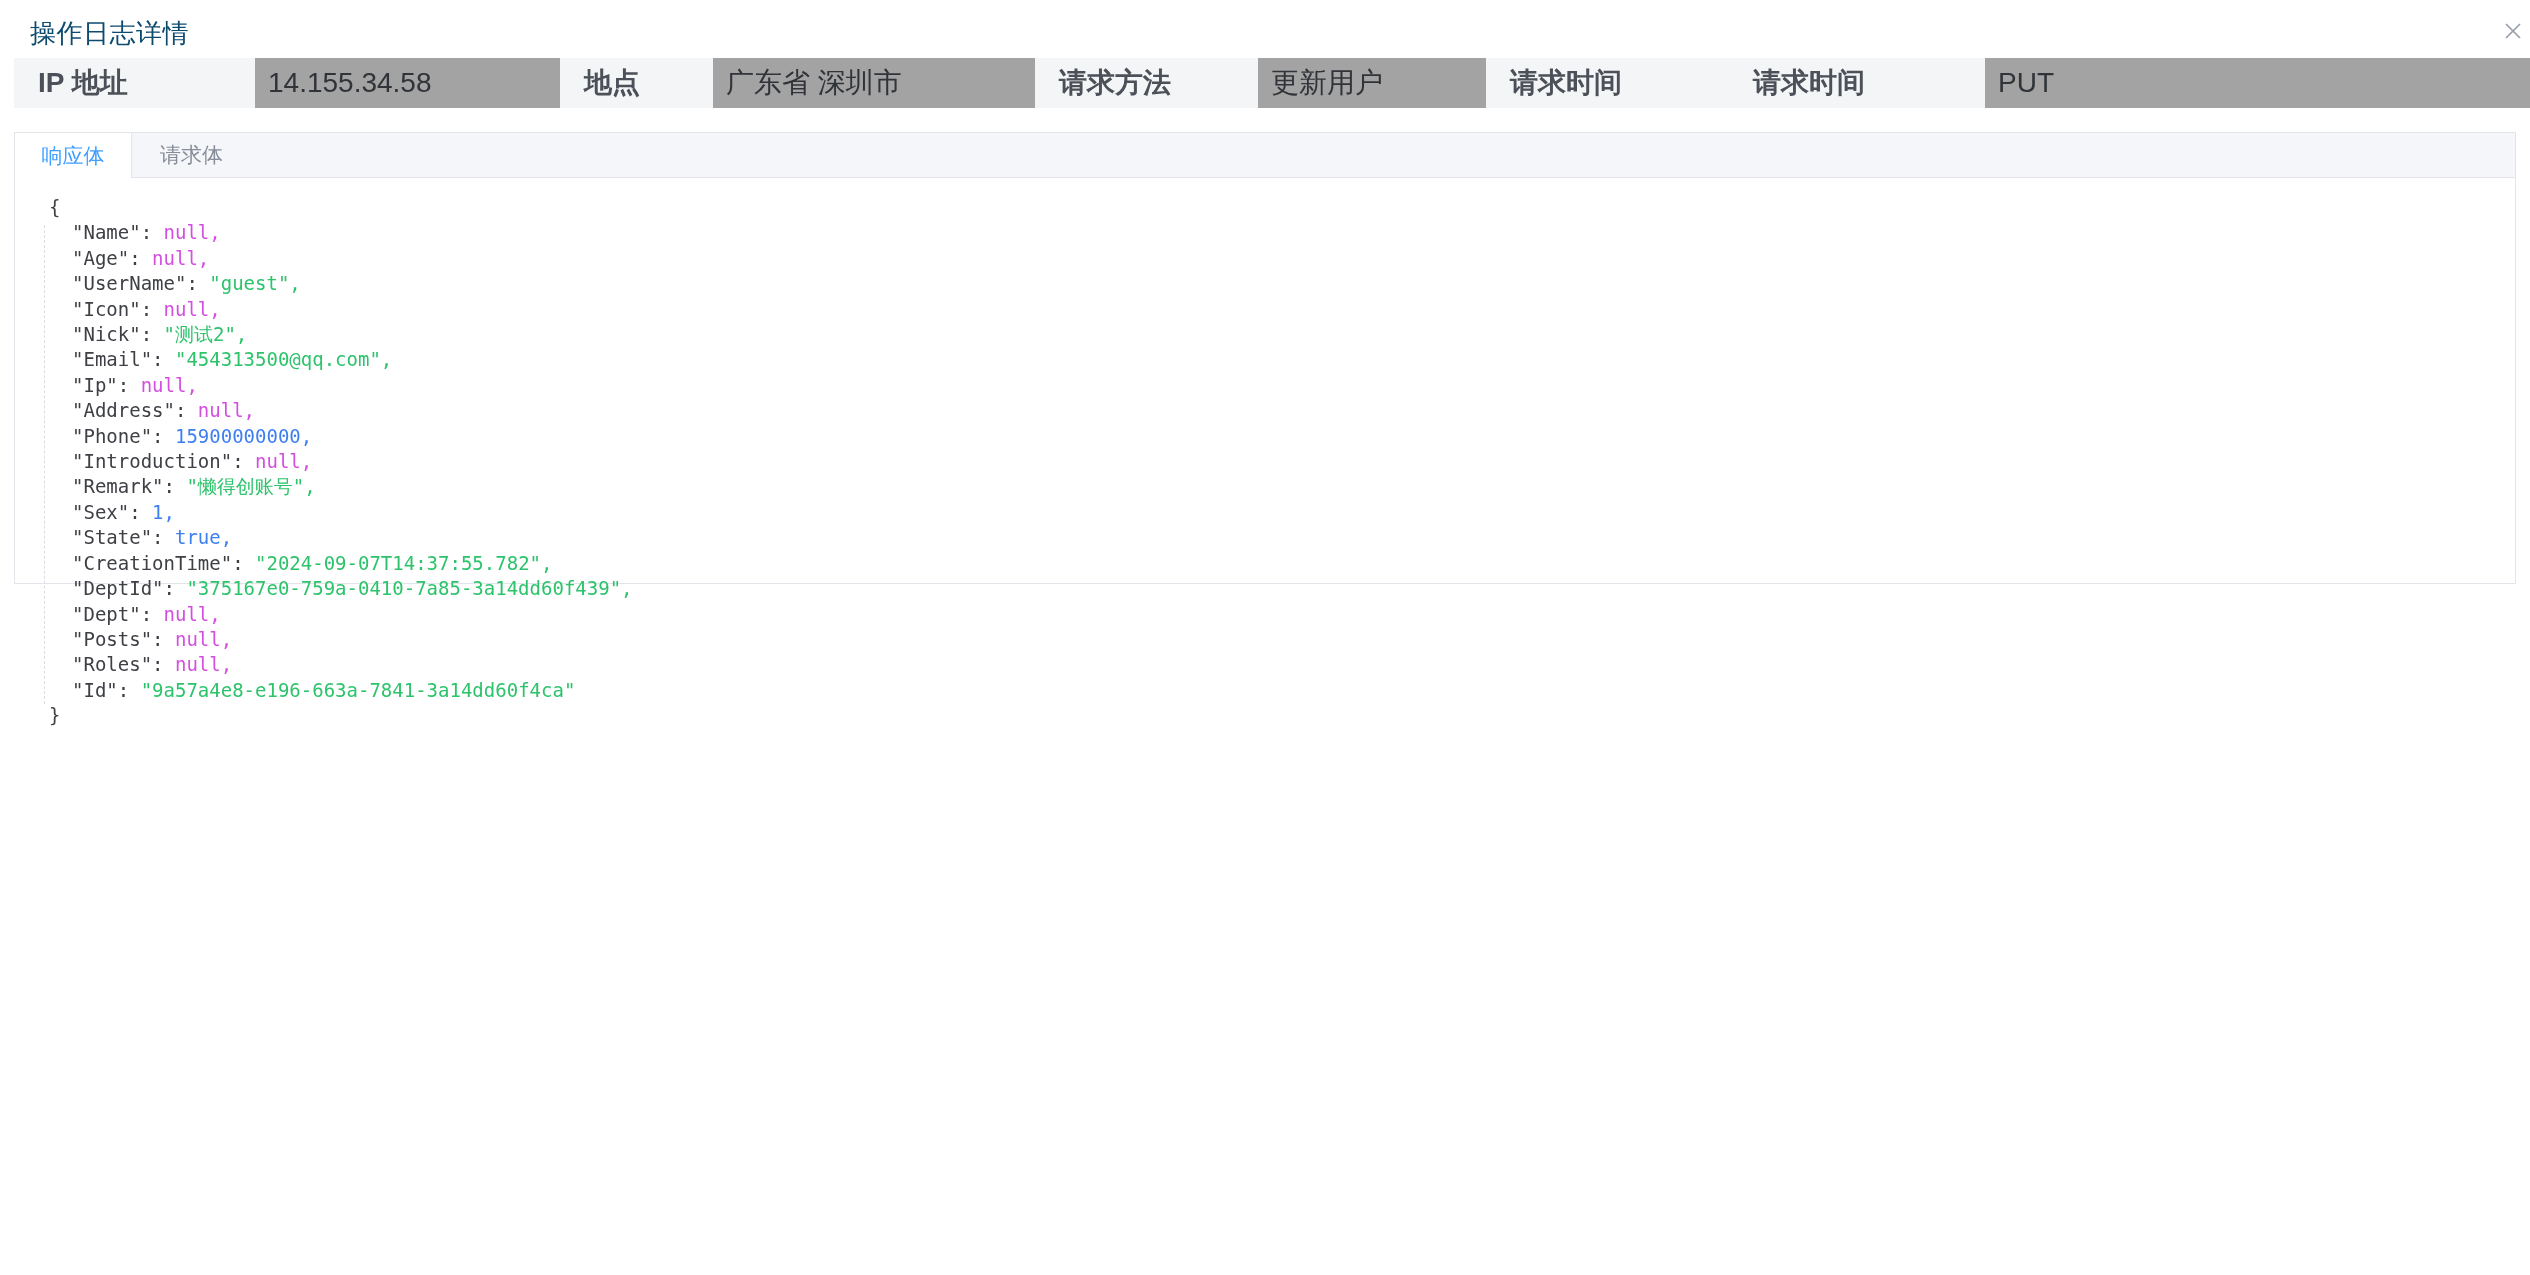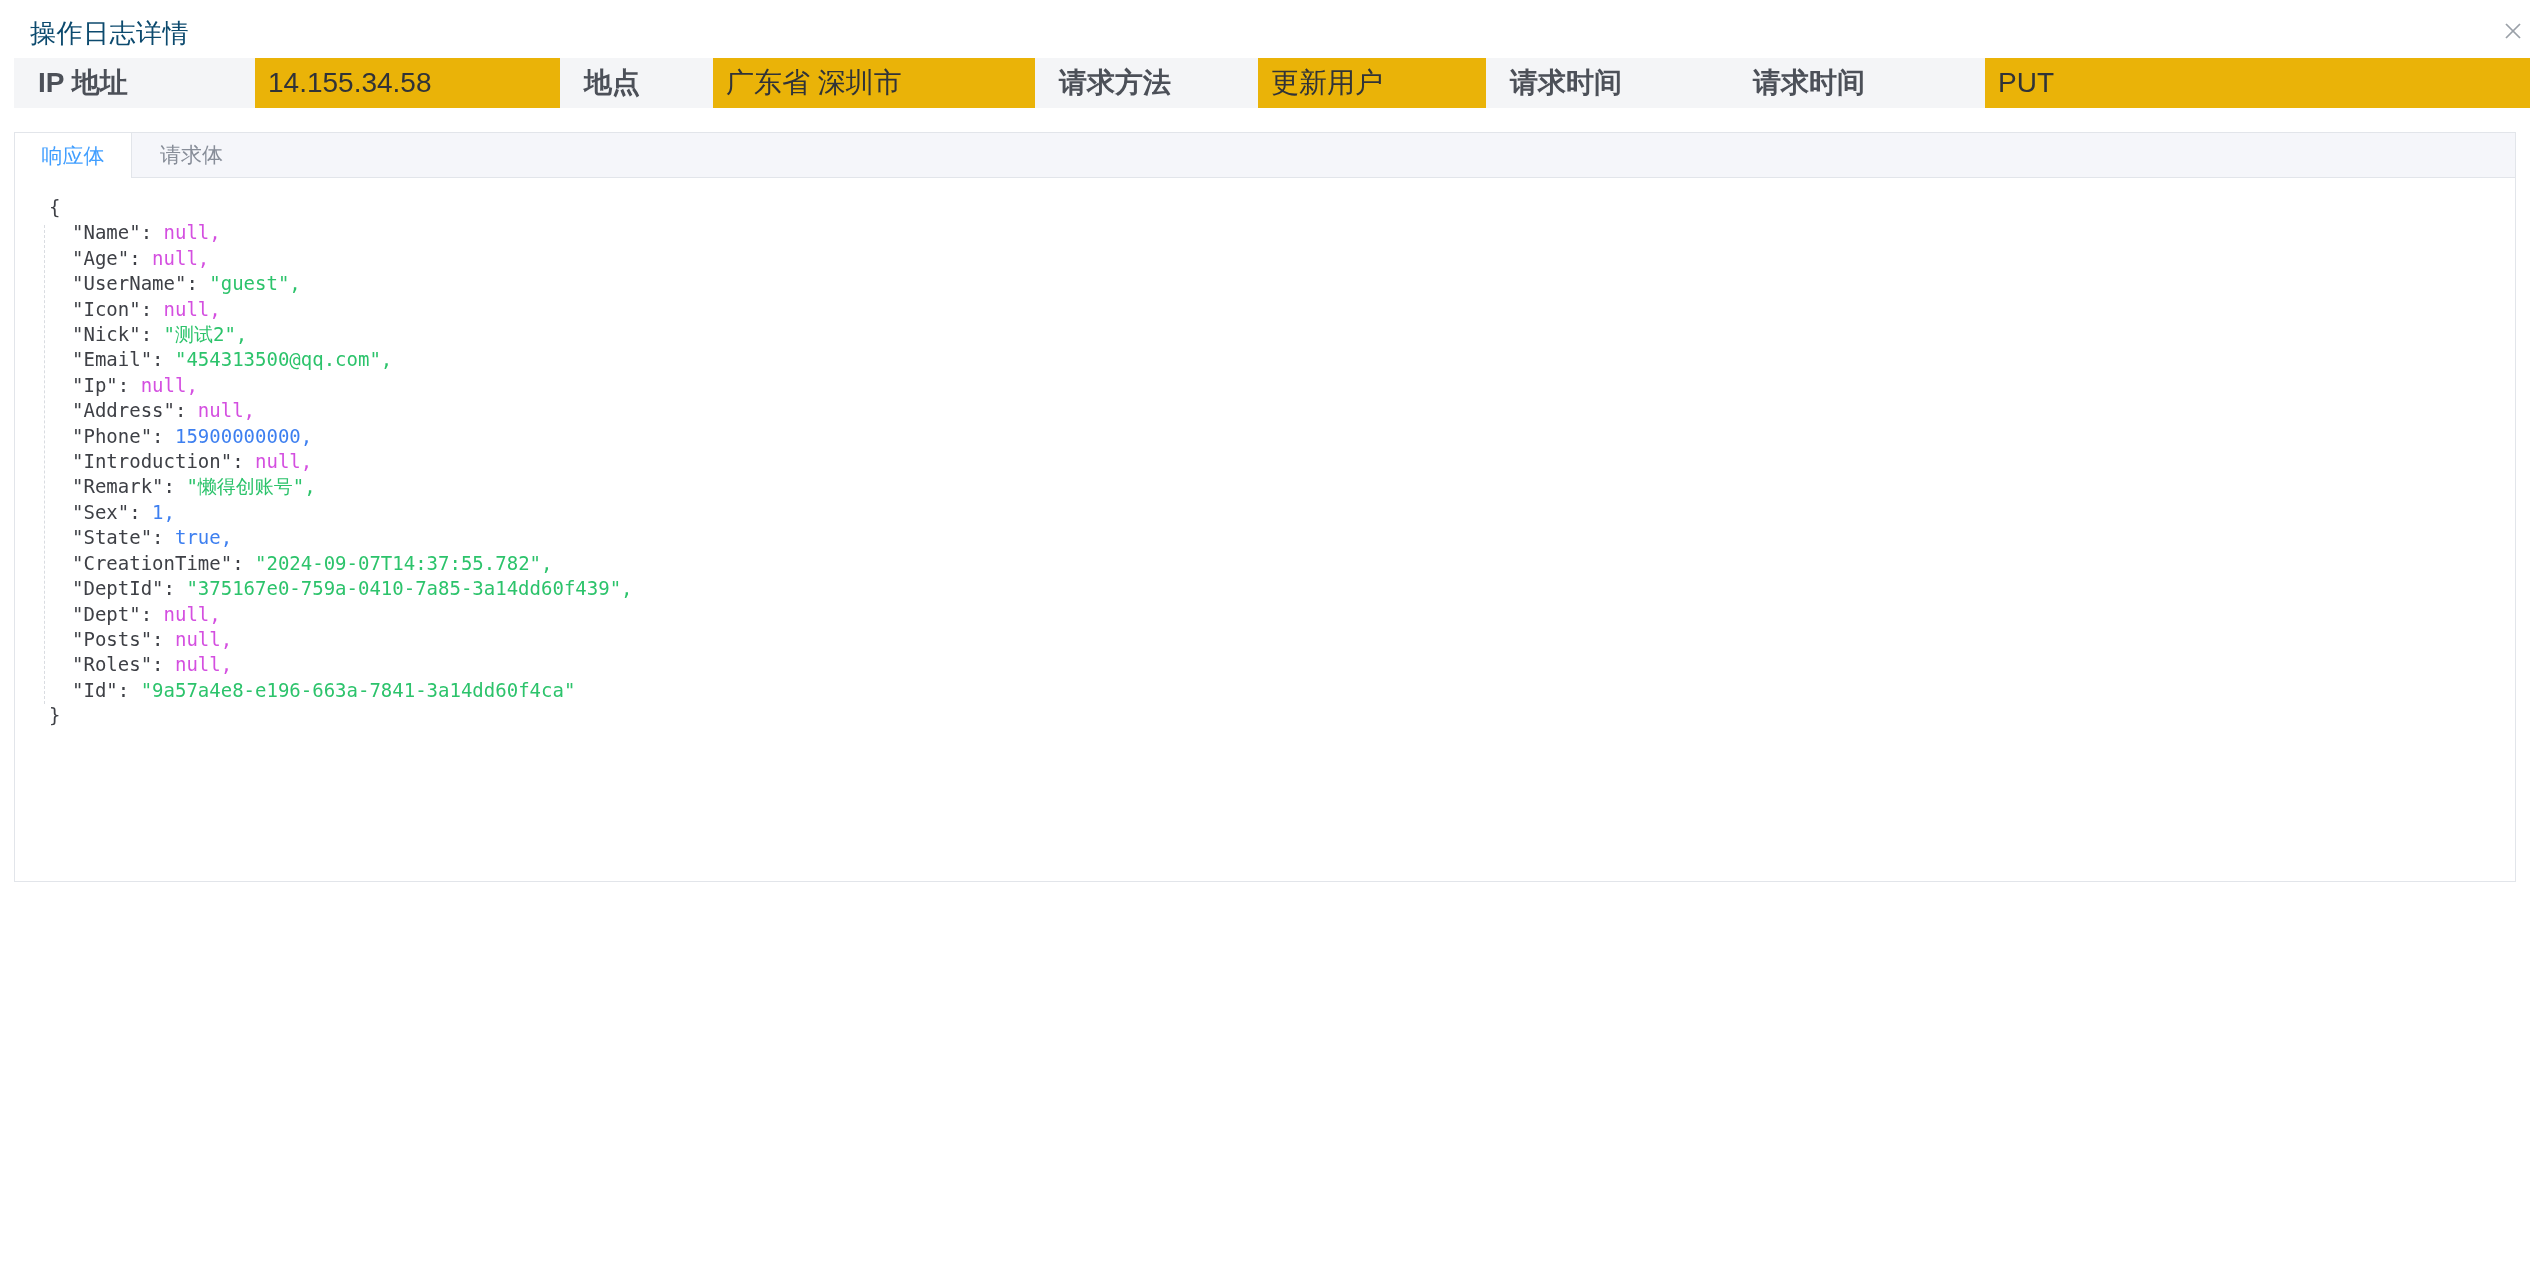--- a/index.html
+++ b/index.html
@@ -11,31 +11,31 @@
   .dlg-title { font-size:26px; font-weight:500; color:#0c4a6e; letter-spacing:0.5px; }
   .dlg-close { position:absolute; top:16px; right:2px; width:30px; height:30px;
     display:flex; align-items:center; justify-content:center; cursor:pointer; }
 
   
   .desc { margin:14px 0 0 14px; }
   .desc-row { display:flex; height:50px; margin-bottom:4px; }
   .cell { display:flex; align-items:center; font-size:28px; flex-shrink:0; }
   .lab { background:var(--label-bg,#f4f5f7); font-weight:700; color:var(--text-secondary,#4c5058);
     padding-left:24px; }
-  .val { background:#eab308; color:var(--text-primary,#303338); padding-left:13px; }
+  .val { background:#a3a3a3; color:var(--text-primary,#303338); padding-left:13px; }
   .w-lab1{width:241px;} .w-val1{width:305px;}
   .w-lab2{width:153px;} .w-val2{width:322px;}
   .w-lab3{width:223px;} .w-val3{width:228px;}
   .w-lab4{width:243px;} .w-val4{width:455px;}
   .w-lab5{width:256px;} .w-val5{flex:1 1 auto;}
   .w-valfull{flex:1 1 auto;}
   .copy-btn { margin-left:10px; display:inline-flex; align-items:center; cursor:pointer; }
 
   
-  .tab-card { margin:24px 14px 0; height:750px; border:1px solid var(--border,#e2e5ea); }
+  .tab-card { margin:24px 14px 0; height:452px; border:1px solid var(--border,#e2e5ea); }
   .tab-bar { height:45px; background:var(--tabbar-bg,#f5f6fa);
     border-bottom:1px solid var(--border,#e2e5ea); display:flex; }
   .tab { font-size:21px; display:flex; align-items:center; justify-content:center; cursor:pointer; }
   .tab.active { width:117px; background:#fff; color:var(--accent,#409eff);
     border-right:1px solid var(--border,#e2e5ea); position:relative; height:45px; z-index:2; }
   .tab.plain { padding:0 28px; color:var(--tab-inactive,#878d98); }
 
   
   .json-wrap { position:relative; padding:17px 20px 0 34px;
     font-family:"DejaVu Sans Mono","Liberation Mono",monospace;

